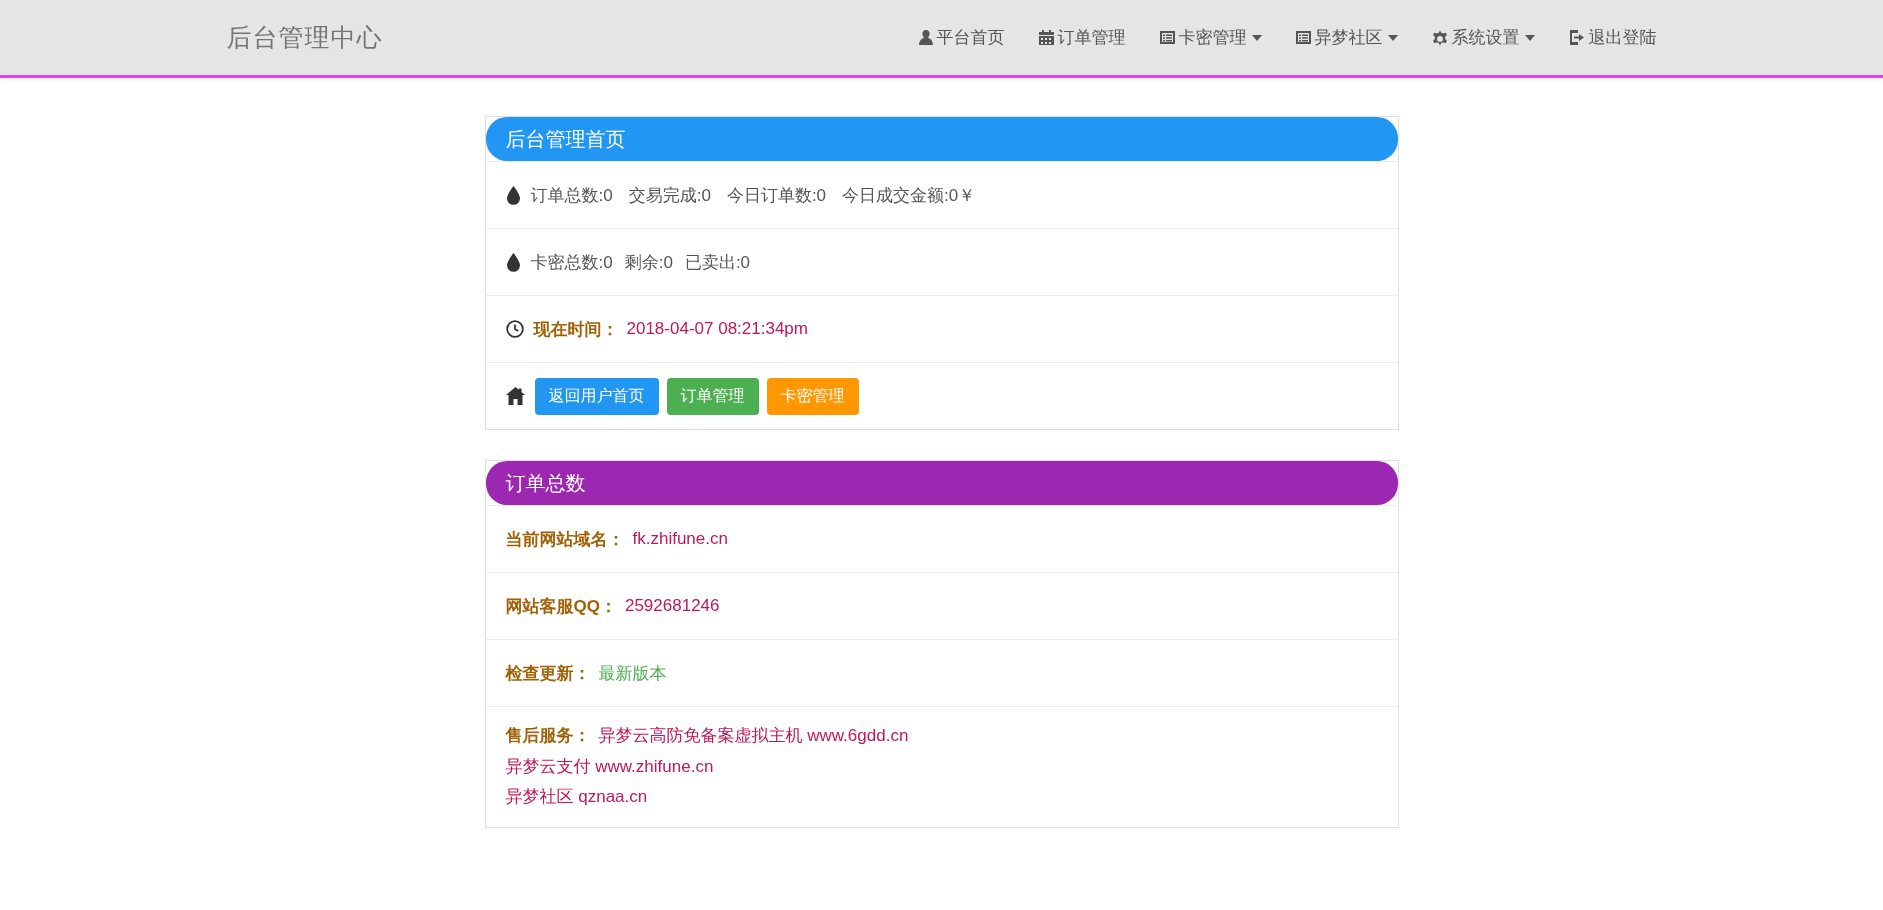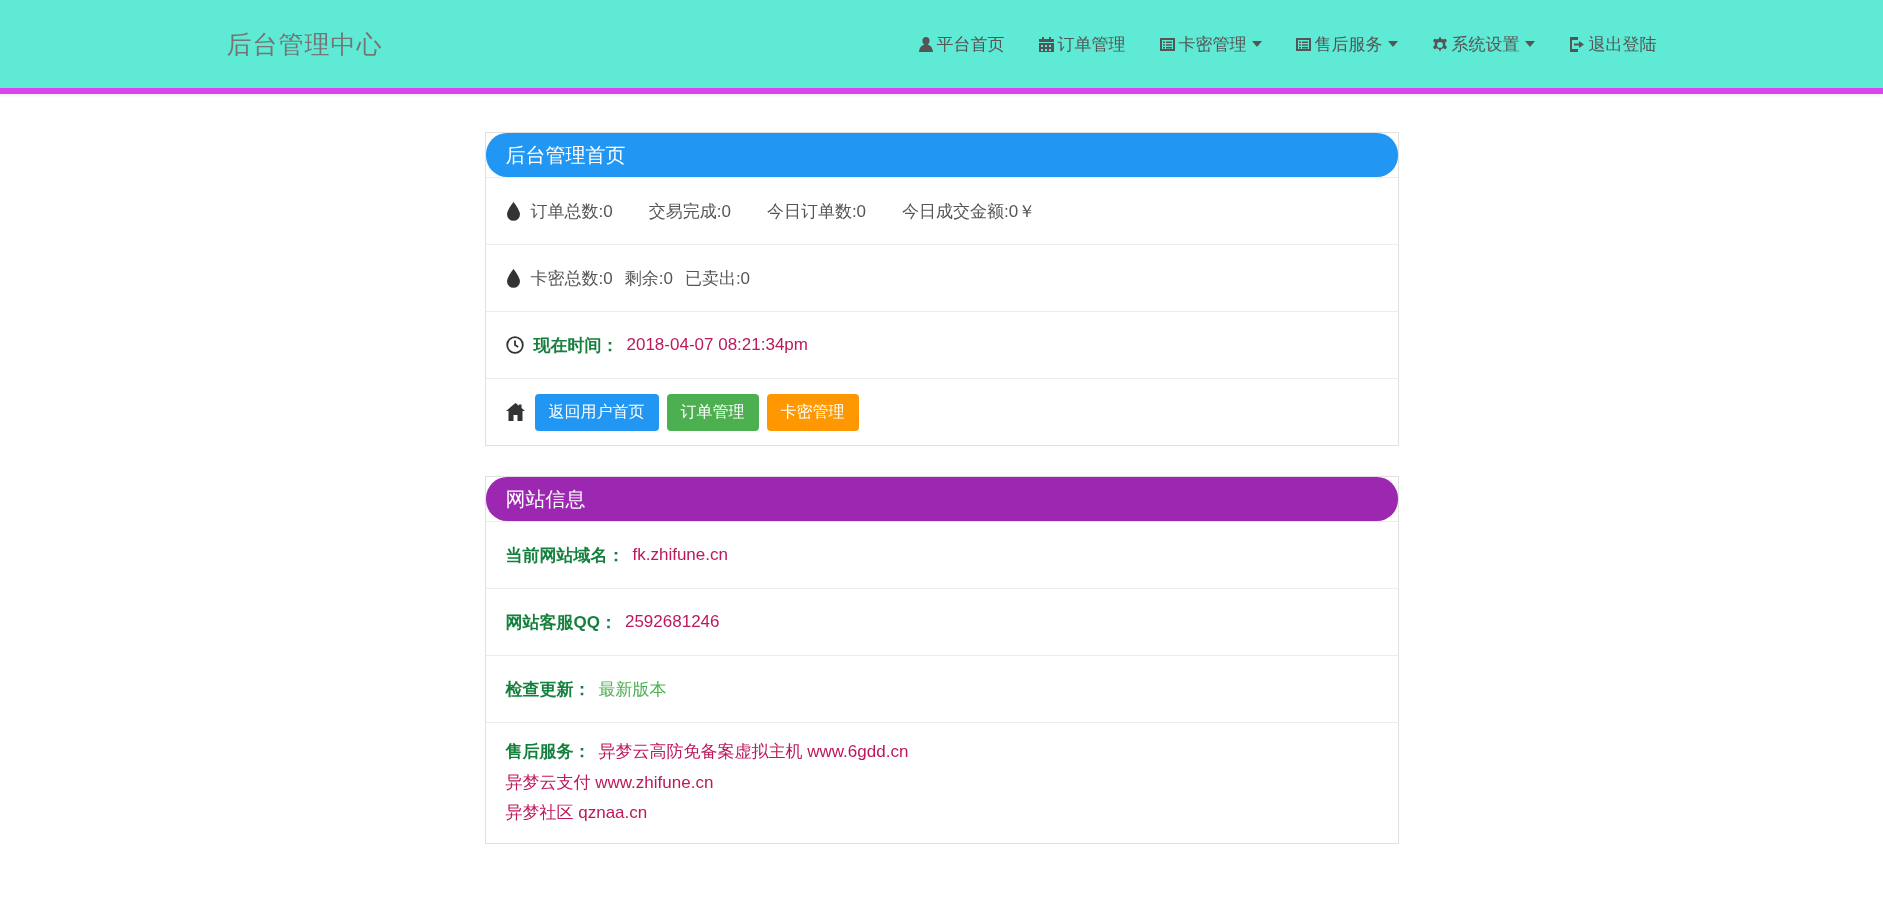--- a/index.html
+++ b/index.html
@@ -4,22 +4,22 @@
 <style>
   * { margin:0; padding:0; box-sizing:border-box; }
   html,body { background:#fff; }
   body {
     width:1883px; height:910px;
     font-family:"Liberation Sans","DejaVu Sans",sans-serif;
     color:#555;
   }
   
   .navbar {
-    height:94px; background:#5eead4;
-    border-bottom:6px solid #d946ef;
+    height:78px; background:#e5e5e5;
+    border-bottom:3px solid #d946ef;
     box-shadow:0 2px 3px rgba(0,0,0,0.06);
     position:relative; z-index:5;
   }
   .navbar-inner {
     width:1430px; margin:0 auto; height:100%;
     display:flex; align-items:center; justify-content:space-between;
   }
   .brand { font-size:25px; color:#757575; letter-spacing:1px; cursor:pointer; }
   .nav-items { display:flex; align-items:center; gap:33px; }
   .nav-item {
@@ -47,23 +47,23 @@
   .panel-header.purple { background:#9C27B0; }
   .panel-row {
     min-height:67px; display:flex; align-items:center;
     padding:14px 20px; border-top:1px solid #ececec;
     font-size:17px; color:#555;
   }
   .panel-row:first-of-type { border-top:none; }
   .row-icon { display:inline-flex; align-items:center; margin-right:10px; color:#333; }
   .row-icon svg { display:block; }
   .stat-group { display:flex; align-items:center; }
-  .stat-wide  { gap:36px; }
+  .stat-wide  { gap:16px; }
   .stat-tight { gap:12px; }
-  .bold-label { font-weight:bold; color:#15803d; margin-right:8px; white-space:nowrap; }
+  .bold-label { font-weight:bold; color:#a16207; margin-right:8px; white-space:nowrap; }
   .value-text { color:#be185d; }
   .btn {
     display:inline-block; padding:8px 14px; margin-right:8px;
     border:none; border-radius:4px; color:#fff; font-size:16px;
     cursor:pointer; font-family:inherit;
   }
   .btn-blue   { background:#2196F3; }
   .btn-green  { background:#4CAF50; }
   .btn-orange { background:#FF9800; }
   .link-green { color:#4CAF50; cursor:pointer; text-decoration:none; }
@@ -105,21 +105,21 @@
         <span>卡密管理</span>
         <span class="caret"></span>
       </div>
 
       <div class="nav-item">
         <span class="nav-icon">
           <svg width="17" height="17" viewBox="0 0 17 17">
               <path fill="currentColor" d="M1 2h15v13H1V2zm2 2v9h11V4H3zm1 1.5h2v1.5H4V5.5zm3 0h6v1.5H7V5.5zM4 8.2h2v1.5H4V8.2zm3 0h6v1.5H7V8.2zM4 11h2v1.5H4V11zm3 0h6v1.5H7V11z"></path>
             </svg>
         </span>
-        <span>售后服务</span>
+        <span>异梦社区</span>
         <span class="caret"></span>
       </div>
 
       <div class="nav-item">
         <span class="nav-icon">
           <svg width="18" height="18" viewBox="0 0 20 20">
             <path fill="currentColor" d="M10 0l1.2 2.6a7.6 7.6 0 0 1 2.3 1l2.8-.9 1.4 2.4-2 2.1c.2.8.2 1.7 0 2.5l2 2.1-1.4 2.4-2.8-.9a7.6 7.6 0 0 1-2.3 1L10 17l-1.2-2.7a7.6 7.6 0 0 1-2.3-1l-2.8.9-1.4-2.4 2-2.1a7.7 7.7 0 0 1 0-2.5l-2-2.1 1.4-2.4 2.8.9a7.6 7.6 0 0 1 2.3-1L10 0zm0 6.2A3.3 3.3 0 1 0 10 12.8 3.3 3.3 0 0 0 10 6.2z" transform="translate(0 1.5)"></path>
           </svg>
         </span>
         <span>系统设置</span>
@@ -191,21 +191,21 @@
           </svg>
       </span>
       <button class="btn btn-blue">返回用户首页</button>
       <button class="btn btn-green">订单管理</button>
       <button class="btn btn-orange">卡密管理</button>
     </div>
   </div>
 
   <div class="panel">
     <div class="panel-header purple">
-      <span>网站信息</span>
+      <span>订单总数</span>
     </div>
 
 
     <div class="panel-row">
       <span class="bold-label">当前网站域名：</span>
       <span class="value-text">fk.zhifune.cn</span>
     </div>
 
     <div class="panel-row">
       <span class="bold-label">网站客服QQ：</span>

